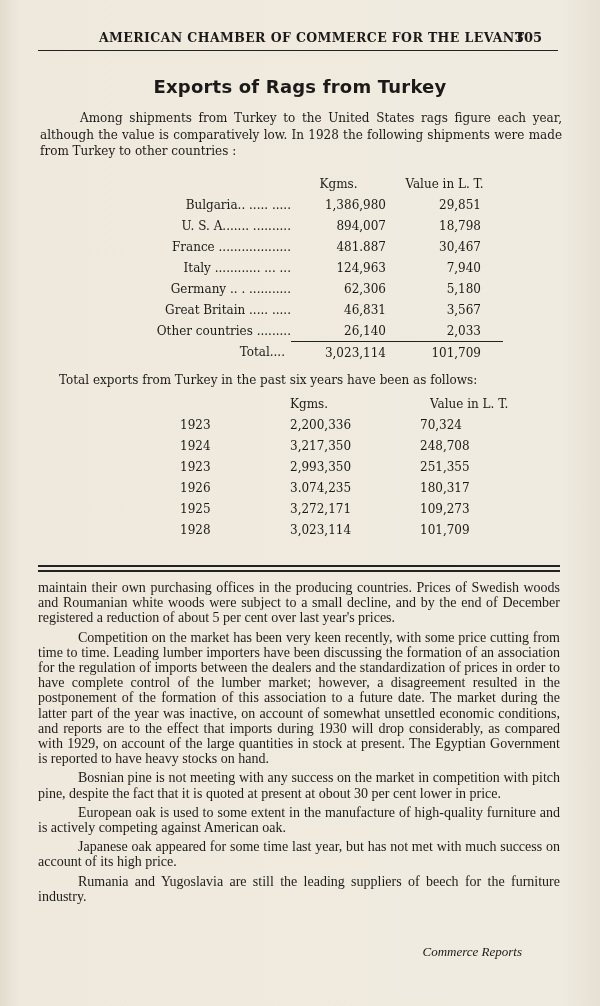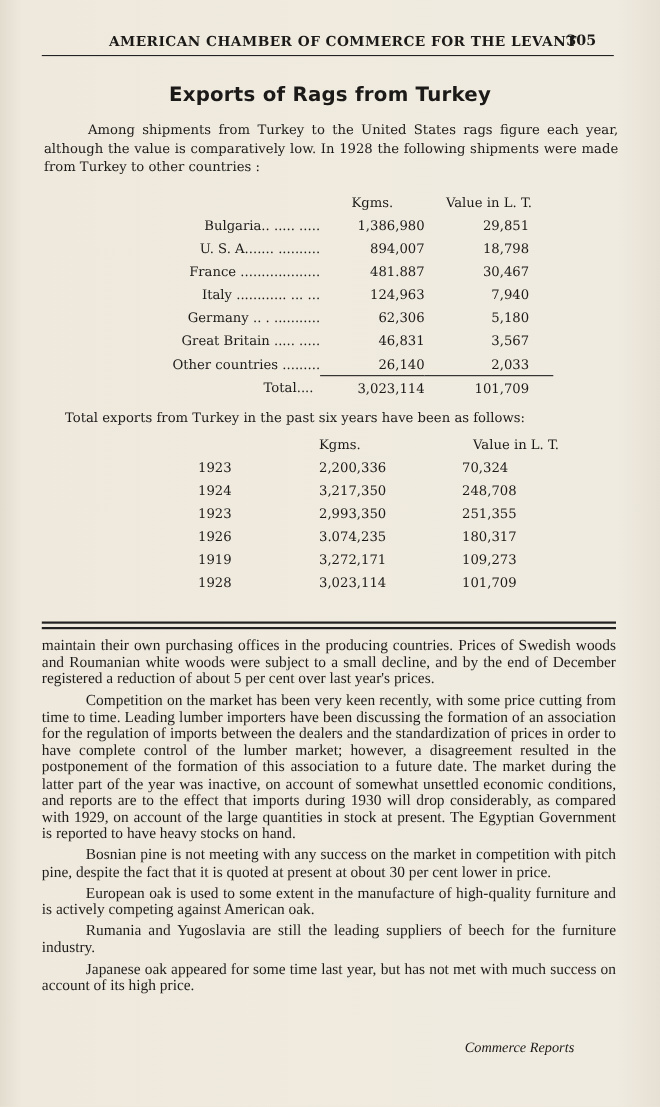--- a/index.html
+++ b/index.html
@@ -132,38 +132,38 @@
           <td class="y">1923</td>
           <td class="k">2,993,350</td>
           <td class="v">251,355</td>
         </tr>
         <tr>
           <td class="y">1926</td>
           <td class="k">3.074,235</td>
           <td class="v">180,317</td>
         </tr>
         <tr>
-          <td class="y">1919</td>
+          <td class="y">1925</td>
           <td class="k">3,272,171</td>
           <td class="v">109,273</td>
         </tr>
         <tr>
           <td class="y">1928</td>
           <td class="k">3,023,114</td>
           <td class="v">101,709</td>
         </tr>
       </tbody>
   </table>
 
   <div class="rule" style="top:565px"></div>
   <div class="rule" style="top:570px"></div>
 
   <div class="body2">
     <p>maintain their own purchasing offices in the producing countries. Prices of Swedish woods and Roumanian white woods were subject to a small decline, and by the end of December registered a reduction of about 5 per cent over last year's prices.</p>
     <p class="indent">Competition on the market has been very keen recently, with some price cutting from time to time. Leading lumber importers have been discussing the formation of an association for the regulation of imports between the dealers and the standardization of prices in order to have complete control of the lumber market; however, a disagreement resulted in the postponement of the formation of this association to a future date. The market during the latter part of the year was inactive, on account of somewhat unsettled economic conditions, and reports are to the effect that imports during 1930 will drop considerably, as compared with 1929, on account of the large quantities in stock at present. The Egyptian Government is reported to have heavy stocks on hand.</p>
     <p class="indent">Bosnian pine is not meeting with any success on the market in competition with pitch pine, despite the fact that it is quoted at present at obout 30 per cent lower in price.</p>
     <p class="indent">European oak is used to some extent in the manufacture of high-quality furniture and is actively competing against American oak.</p>
+    <p class="indent">Japanese oak appeared for some time last year, but has not met with much success on account of its high price.</p>
     <p class="indent">Rumania and Yugoslavia are still the leading suppliers of beech for the furniture industry.</p>
-    <p class="indent">Japanese oak appeared for some time last year, but has not met with much success on account of its high price.</p>
   </div>
 
   <div class="source">Commerce Reports</div>
 </div>
 
 </body></html>

